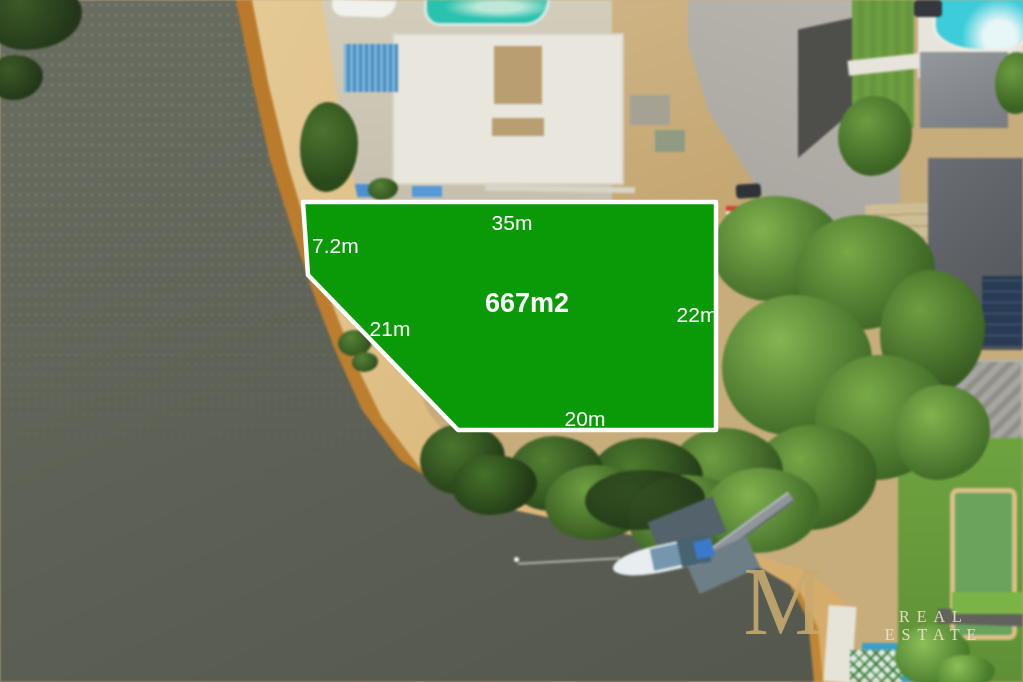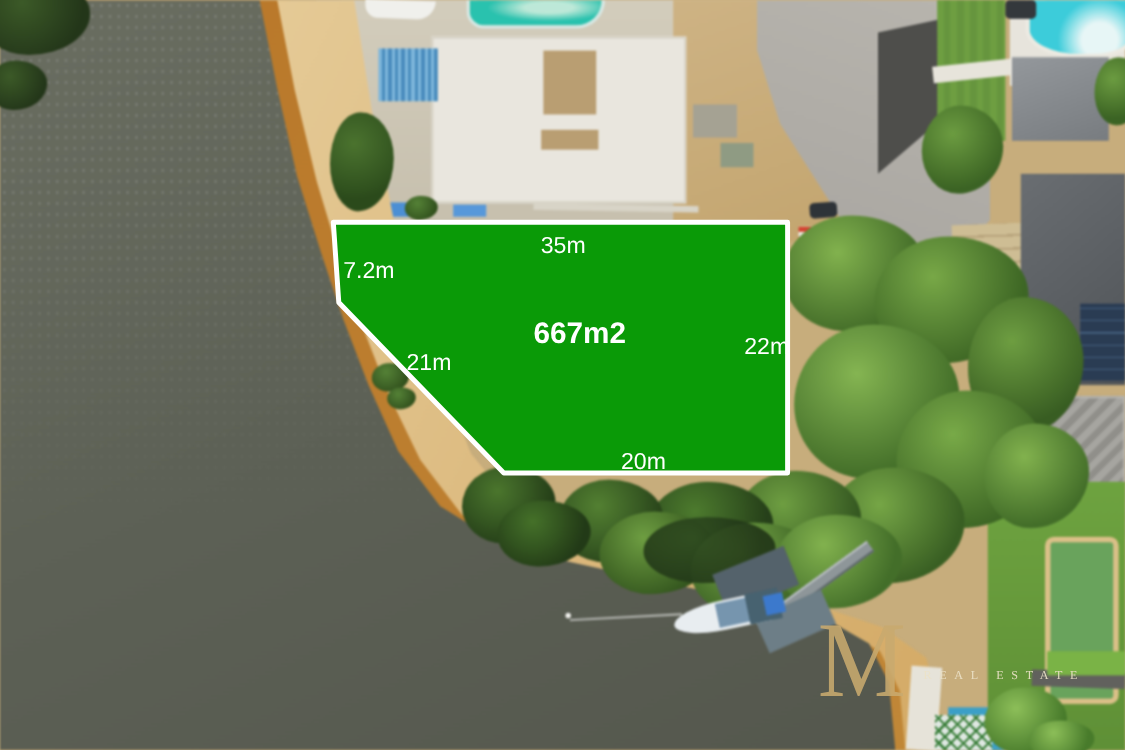--- a/index.html
+++ b/index.html
@@ -17,21 +17,21 @@
            mask-image:linear-gradient(#000 25%, transparent 72%);}
   
   .msr{fill:#fff;font-family:"Liberation Sans",sans-serif;font-weight:500;font-size:21px;}
   .area{fill:#fff;font-family:"Liberation Sans",sans-serif;font-weight:600;font-size:27px;}
   
   .wm{position:absolute;color:rgba(236,226,200,.92);text-align:center;
       font-family:"Liberation Serif",serif;}
   .wm-word{display:inline-block;letter-spacing:3px;}
   .wm-word::first-letter{font-size:1.3em;}
   .wm-line1{left:808px;top:582px;width:210px;font-size:20px;}
-  .wm-line2{left:828px;top:608px;width:170px;font-size:11px;letter-spacing:7px;}
+  .wm-line2{left:849px;top:608px;width:170px;font-size:16px;letter-spacing:7px;}
   .wm-sep{display:inline-block;padding:0 6px;font-size:1.15em;}
   .wm-mono{left:740px;top:552px;font-size:98px;line-height:1;
            color:rgba(200,170,110,.88);transform:scaleX(.92);
            font-family:"Liberation Serif",serif;}
 </style>
 </head>
 <body>
 
 <div id="stage">
 

